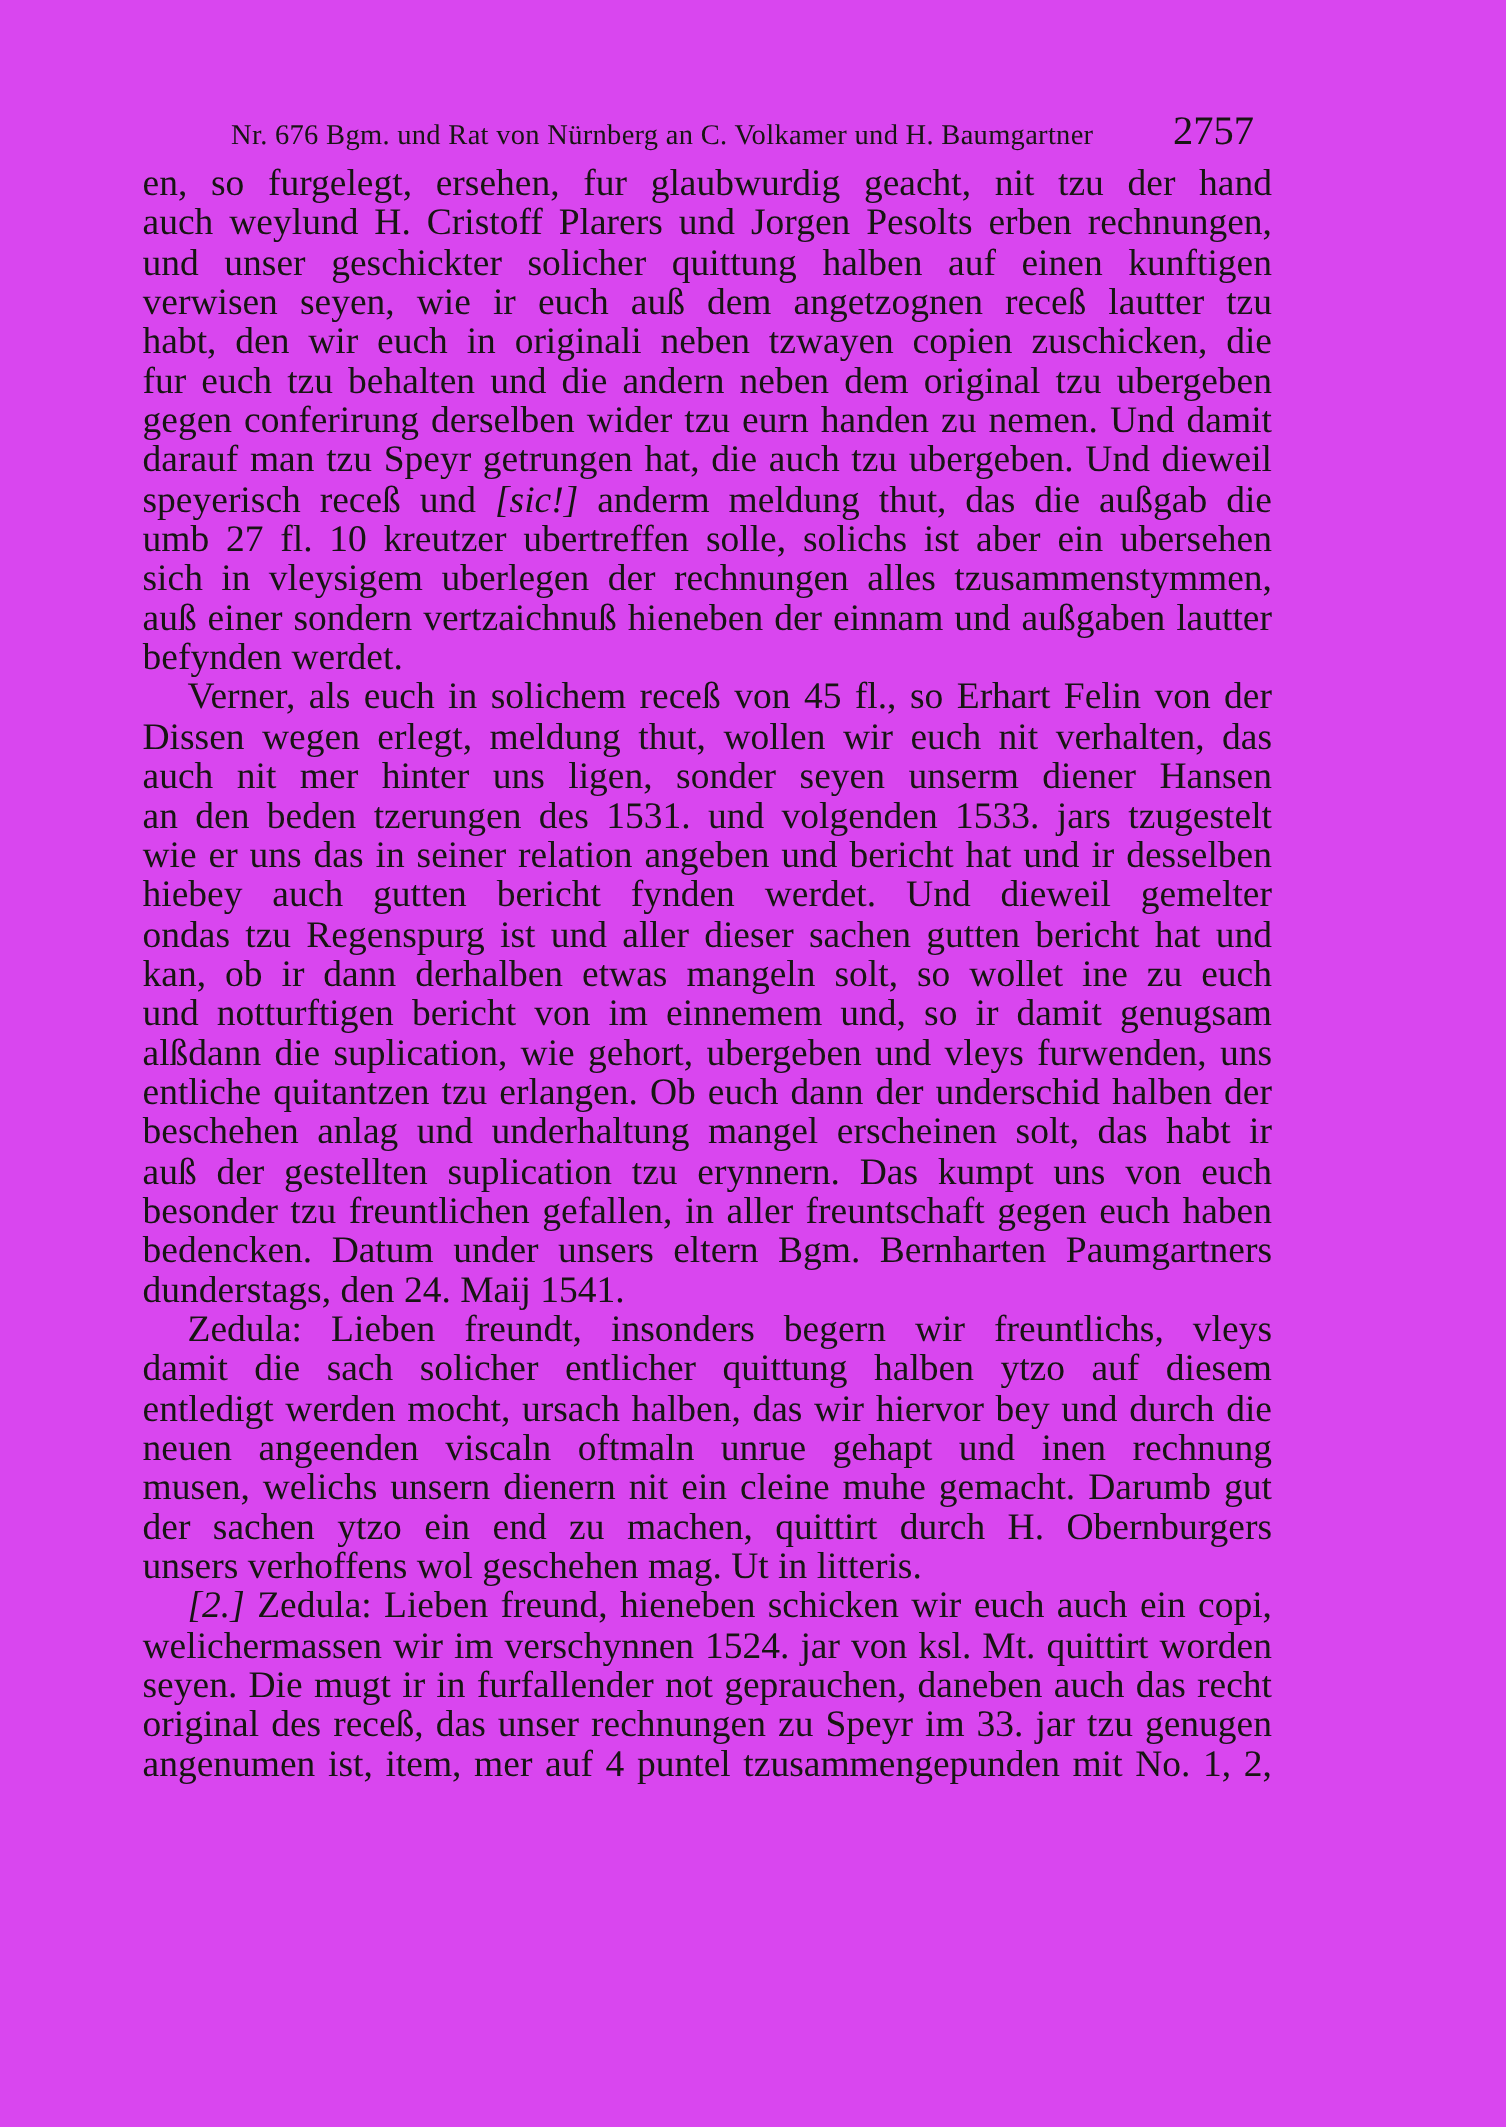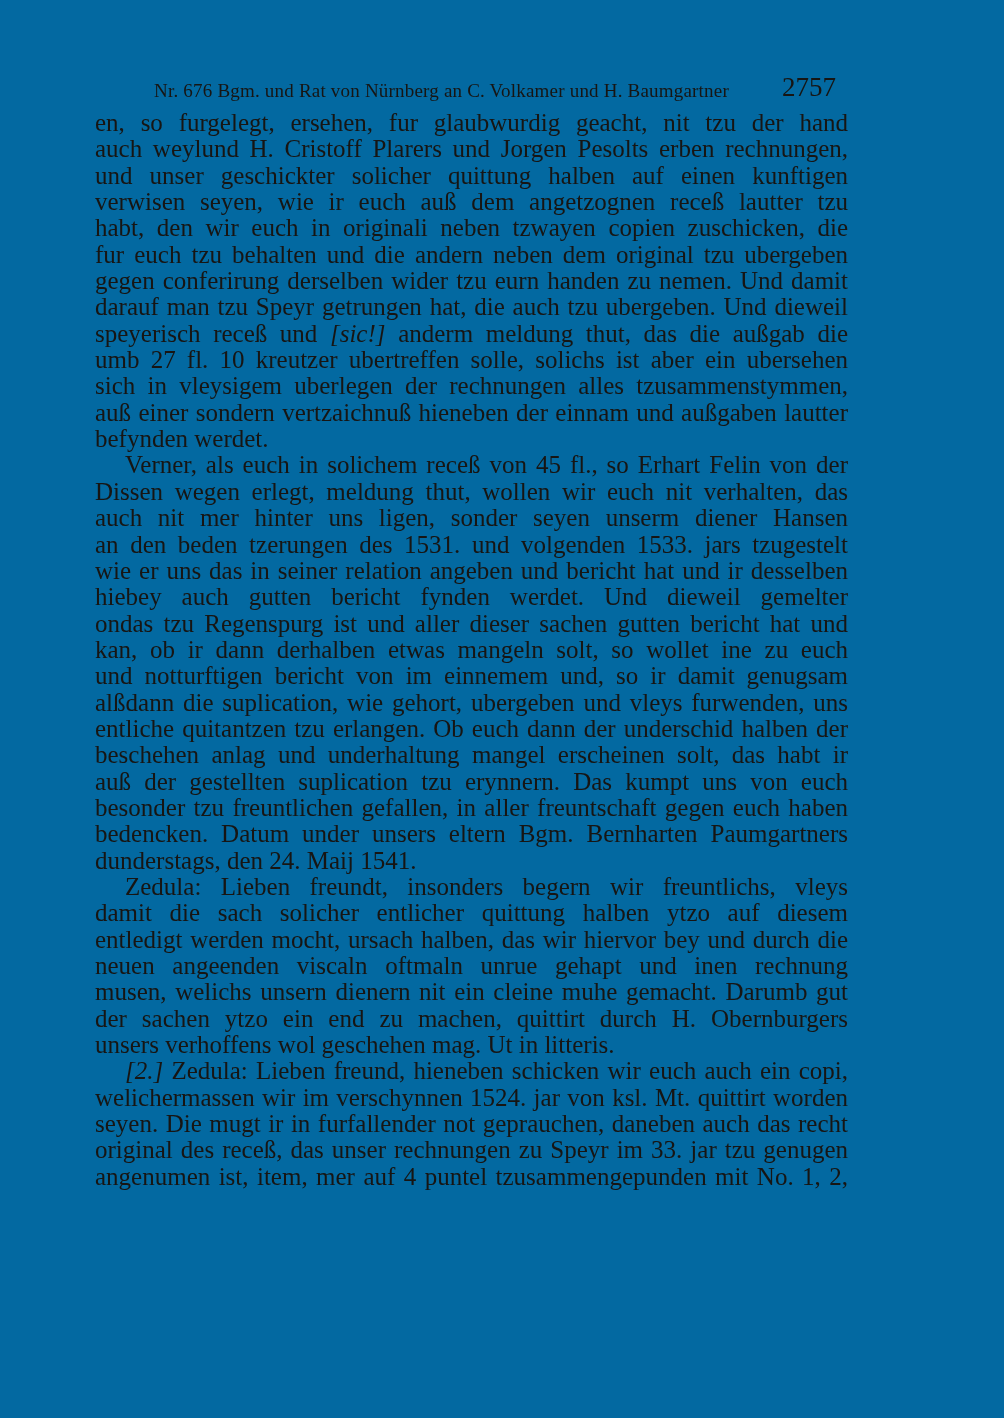--- a/index.html
+++ b/index.html
@@ -4,21 +4,21 @@
 <style>
   html, body { margin: 0; padding: 0; }
   body {
     width: 1004px; height: 1418px;
     background: #f2f2f0;
     font-family: "Liberation Serif", serif;
   }
   .page {
     position: relative;
     width: 1004px; height: 1418px;
-    background: #0369a1;
+    background: #d946ef;
     color: #171513;
     overflow: hidden;
   }
   .header {
     position: absolute;
     left: 95px; top: 78px; width: 753px;
     font-size: 19px;
     line-height: 26px;
   }
   .running-head {

